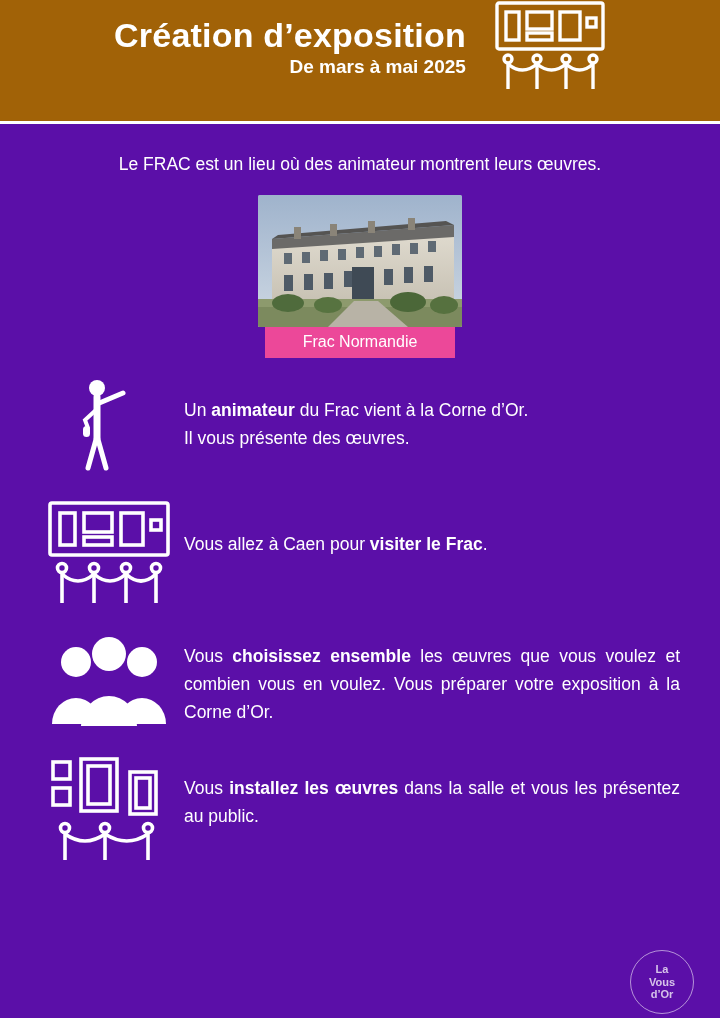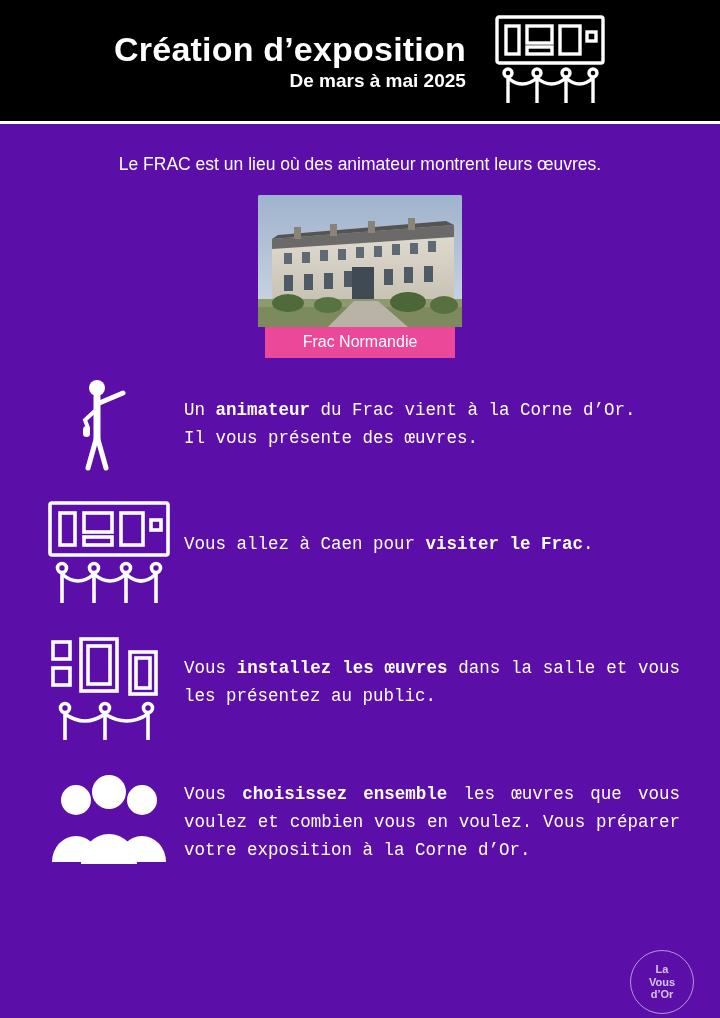--- a/index.html
+++ b/index.html
@@ -10,24 +10,24 @@
     background: #5b0fa8;
     font-family: "Liberation Sans", sans-serif;
     color: #ffffff;
     overflow: hidden;
     position: relative;
   }
 
   
   .header {
     height: 124px;
-    background: #000000;
-    position: relative;
-    display: flex;
-    align-items: center;
+    background: #a16207;
+    position: relative;
+    display: flex;
+    align-items: flex-start;
     justify-content: center;
     padding: 0 24px;
   }
   .header-inner {
     display: flex;
     align-items: center;
     gap: 28px;
     width: 100%;
     justify-content: center;
   }
@@ -113,21 +113,20 @@
     justify-content: center;
     align-items: flex-start;
     padding-top: 2px;
   }
   .step-text {
     flex: 1;
     font-size: 17.5px;
     line-height: 1.62;
     text-align: justify;
     padding-top: 2px;
-    font-family: Liberation Mono, monospace;
   }
   .step-text b { font-weight: bold; }
 
   .step-1 { margin-top: 8px; }
   .step-1 .step-text { padding-top: 22px; }
   .step-2 .step-text { padding-top: 32px; }
   .step-3 .step-text { padding-top: 8px; }
   .step-4 .step-text { padding-top: 20px; }
 
   
@@ -302,64 +301,64 @@
         <path d="M15 74 Q31 88 47 74"></path>
         <path d="M47 74 Q63 88 79 74"></path>
         <path d="M79 74 Q94 88 109 74"></path>
       </svg>
     </div>
     <div class="step-text">
       <span>Vous allez à Caen pour </span><b>visiter le Frac</b><span>.</span>
     </div>
   </div>
 
-  <div class="step step-4">
-    <div class="step-icon">
-      <svg width="120" height="110" viewBox="0 0 120 110" fill="none" stroke="#ffffff" stroke-width="3.6">
-
-        <rect x="4" y="6" width="17" height="17"></rect>
-
-        <rect x="4" y="32" width="17" height="17"></rect>
-
-        <rect x="32" y="3" width="36" height="52"></rect>
-        <rect x="39" y="10" width="22" height="38"></rect>
-
-        <rect x="81" y="16" width="26" height="42"></rect>
-        <rect x="87" y="22" width="14" height="30"></rect>
-
-        <line x1="16" y1="76" x2="16" y2="104"></line>
-        <line x1="56" y1="76" x2="56" y2="104"></line>
-        <line x1="99" y1="76" x2="99" y2="104"></line>
-        <circle cx="16" cy="72" r="4.5"></circle>
-        <circle cx="56" cy="72" r="4.5"></circle>
-        <circle cx="99" cy="72" r="4.5"></circle>
-        <path d="M16 78 Q36 92 56 78"></path>
-        <path d="M56 78 Q78 92 99 78"></path>
-      </svg>
-    </div>
-    <div class="step-text">
-      <span>Vous </span><b>installez les œuvres</b><span> dans la salle et vous les présentez au public.</span>
-    </div>
-  </div>
-
   <div class="step step-3">
     <div class="step-icon">
       <svg width="118" height="92" viewBox="0 0 118 92" fill="#ffffff">
         <circle cx="26" cy="26" r="15"></circle>
         <path d="M2 88 a24 26 0 0 1 48 0 Z"></path>
         <circle cx="92" cy="26" r="15"></circle>
         <path d="M68 88 a24 26 0 0 1 48 0 Z"></path>
         <circle cx="59" cy="18" r="17"></circle>
         <path d="M31 90 a28 30 0 0 1 56 0 Z"></path>
       </svg>
     </div>
     <div class="step-text">
       <span>Vous </span><b>choisissez ensemble</b><span> les œuvres que vous voulez et combien vous en voulez. Vous préparer votre exposition à la Corne d’Or.</span>
     </div>
   </div>
 
+  <div class="step step-4">
+    <div class="step-icon">
+      <svg width="120" height="110" viewBox="0 0 120 110" fill="none" stroke="#ffffff" stroke-width="3.6">
+
+        <rect x="4" y="6" width="17" height="17"></rect>
+
+        <rect x="4" y="32" width="17" height="17"></rect>
+
+        <rect x="32" y="3" width="36" height="52"></rect>
+        <rect x="39" y="10" width="22" height="38"></rect>
+
+        <rect x="81" y="16" width="26" height="42"></rect>
+        <rect x="87" y="22" width="14" height="30"></rect>
+
+        <line x1="16" y1="76" x2="16" y2="104"></line>
+        <line x1="56" y1="76" x2="56" y2="104"></line>
+        <line x1="99" y1="76" x2="99" y2="104"></line>
+        <circle cx="16" cy="72" r="4.5"></circle>
+        <circle cx="56" cy="72" r="4.5"></circle>
+        <circle cx="99" cy="72" r="4.5"></circle>
+        <path d="M16 78 Q36 92 56 78"></path>
+        <path d="M56 78 Q78 92 99 78"></path>
+      </svg>
+    </div>
+    <div class="step-text">
+      <span>Vous </span><b>installez les œuvres</b><span> dans la salle et vous les présentez au public.</span>
+    </div>
+  </div>
+
 </div>
 
 <div class="logo">
   <span>La</span>
   <span>Vous</span>
   <span>d’Or</span>
 </div>
 
 </body></html>

